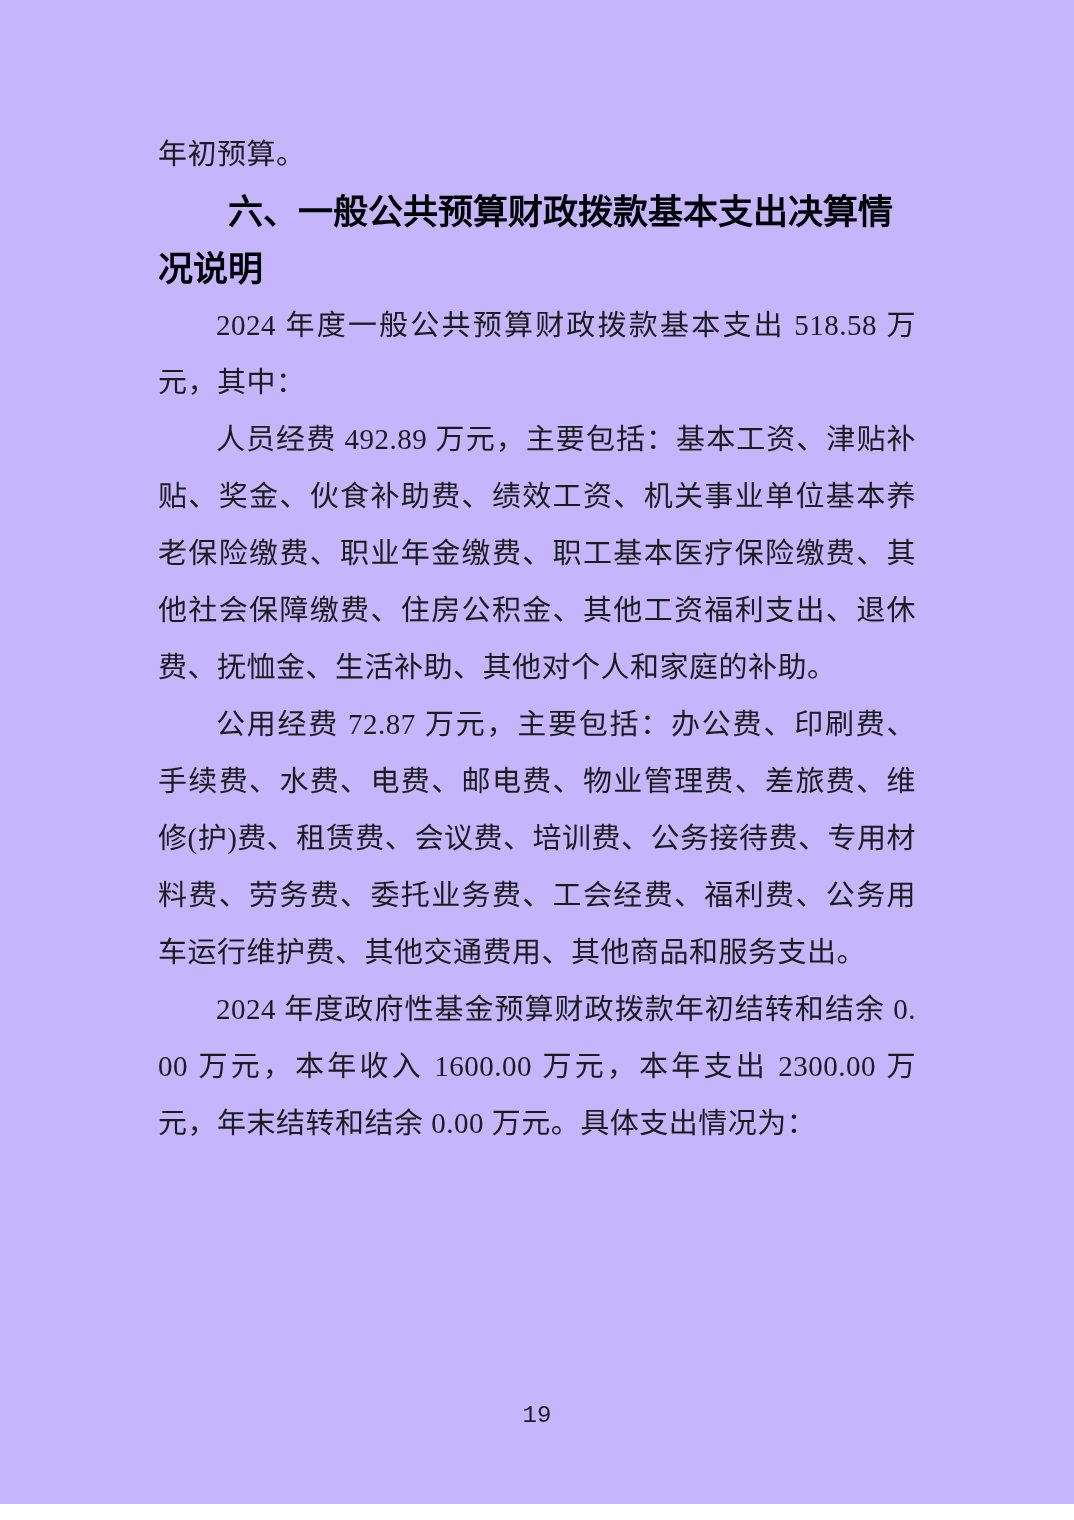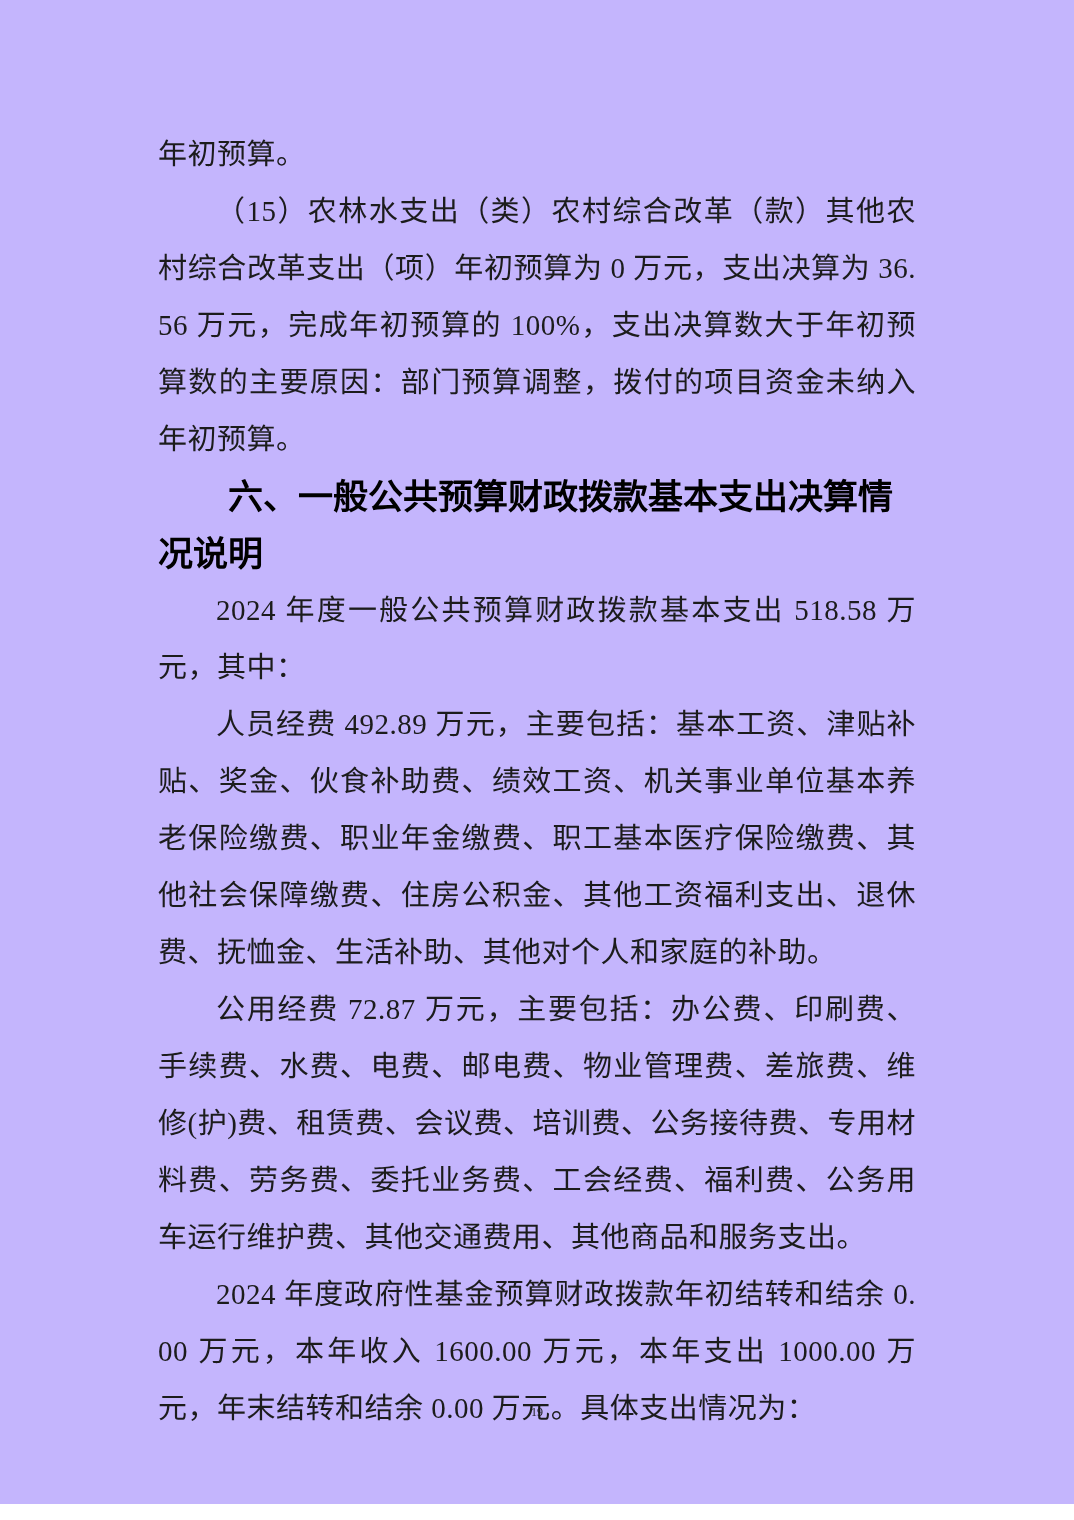--- a/index.html
+++ b/index.html
@@ -48,44 +48,43 @@
     text-align: left;
   }
   .page-footer {
     position: absolute;
     top: 1402px;
     left: 0;
     width: 100%;
     text-align: center;
   }
   .page-footer span {
-    font-family: Liberation Serif, serif;
-    font-size: 12px;
+    font-family: Liberation Mono, monospace;
+    font-size: 24px;
     color: #1c1c1c;
   }
 </style>
 </head>
 <body>
 
 <div class="page">
   <main class="content">
 
     <p>年初预算。</p>
 
-    <p class="indent">（15）农林水支出（类）农村综合改革（款）其他农村综合改革支出（项）年初预算为 0 万元，支出决算为 36.56 万元，完成年初预算的 100%，支出决算数大于年初预算数的主要原因：部门预算调整，拨付的项目资金未纳入年初预算。</p>
 
     <h2 class="sec-heading indent">六、一般公共预算财政拨款基本支出决算情况说明</h2>
 
     <p class="indent">2024 年度一般公共预算财政拨款基本支出 518.58 万元，其中：</p>
 
     <p class="indent">人员经费 492.89 万元，主要包括：基本工资、津贴补贴、奖金、伙食补助费、绩效工资、机关事业单位基本养老保险缴费、职业年金缴费、职工基本医疗保险缴费、其他社会保障缴费、住房公积金、其他工资福利支出、退休费、抚恤金、生活补助、其他对个人和家庭的补助。</p>
 
     <p class="indent">公用经费 72.87 万元，主要包括：办公费、印刷费、手续费、水费、电费、邮电费、物业管理费、差旅费、维修(护)费、租赁费、会议费、培训费、公务接待费、专用材料费、劳务费、委托业务费、工会经费、福利费、公务用车运行维护费、其他交通费用、其他商品和服务支出。</p>
 
 
-    <p class="indent">2024 年度政府性基金预算财政拨款年初结转和结余 0.00 万元，本年收入 1600.00 万元，本年支出 1000.00 万元，年末结转和结余 0.00 万元。具体支出情况为：</p>
+    <p class="indent">2024 年度政府性基金预算财政拨款年初结转和结余 0.00 万元，本年收入 1600.00 万元，本年支出 2300.00 万元，年末结转和结余 0.00 万元。具体支出情况为：</p>
 
   </main>
 
   <footer class="page-footer">
     <span>19</span>
   </footer>
 </div>
 
 </body></html>

